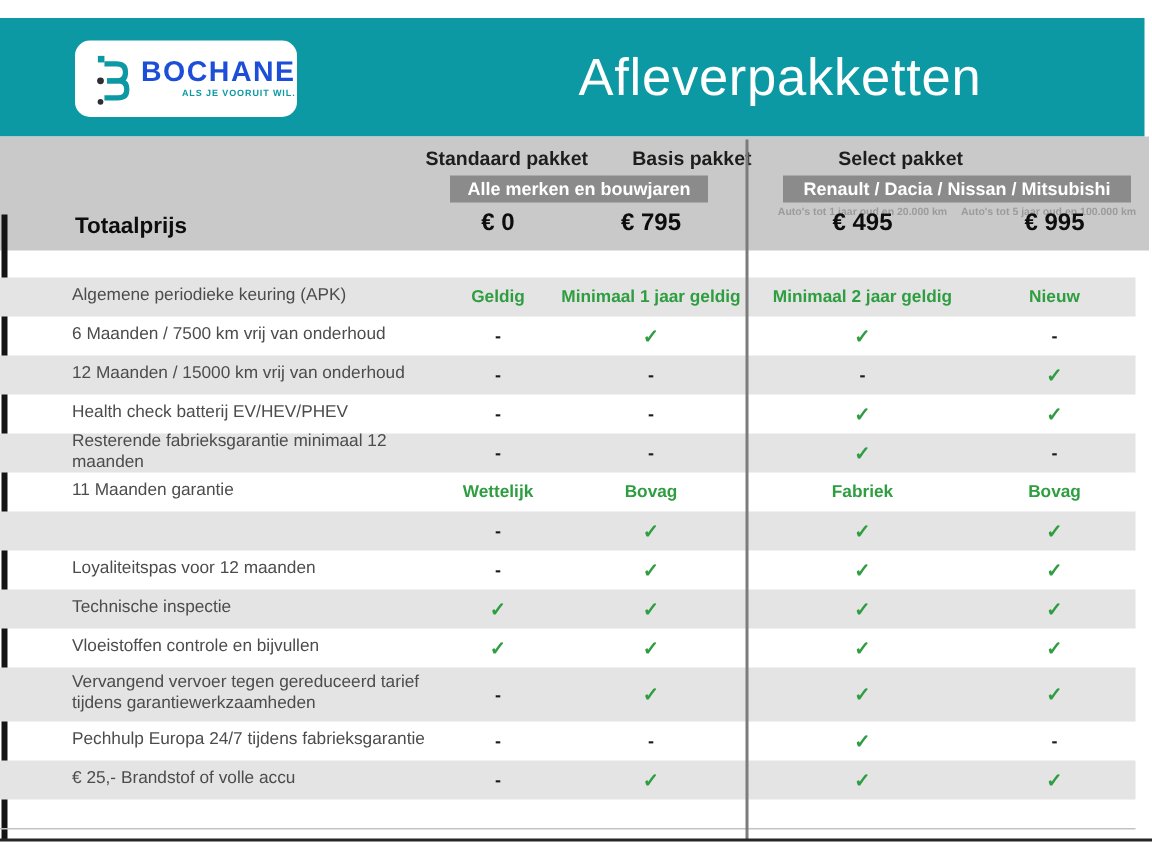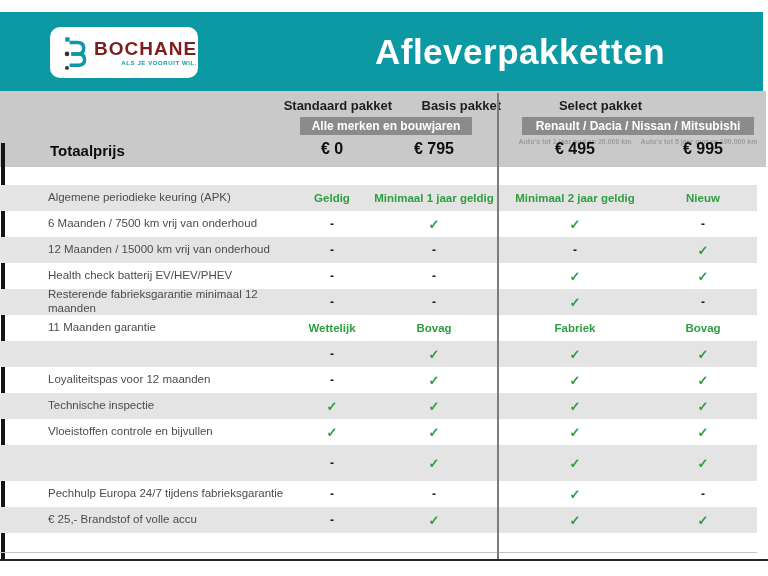--- a/index.html
+++ b/index.html
@@ -14,24 +14,24 @@
   }
   * { margin: 0; padding: 0; box-sizing: border-box; }
   body { background: #fff; font-family: "Liberation Sans", sans-serif; }
   .page { position: relative; width: 768px; height: 576px; background: #fff; overflow: hidden; }
 
   
   .topbar { position: absolute; left: 0; top: 12px; width: 763px; height: 79px; background: var(--teal); }
   .logo-card { position: absolute; left: 50px; top: 15px; width: 148px; height: 51px;
                background: #fff; border-radius: 10px; display: flex; align-items: center; padding-left: 10px; }
   .logo-text { display: flex; flex-direction: column; margin-left: 6px; }
-  .logo-brand { font-size: 19px; font-weight: bold; color: #7f1d1d; letter-spacing: 1px; line-height: 1; }
+  .logo-brand { font-size: 19px; font-weight: bold; color: #1d4ed8; letter-spacing: 1px; line-height: 1; }
   .logo-tagline { font-size: 6px; font-weight: bold; color: var(--teal); letter-spacing: 0.6px; text-align: right; margin-top: 2px; }
   .title { position: absolute; left: 280px; top: 20px; width: 480px; text-align: center;
-           color: #fff; font-size: 35px; font-weight: bold; letter-spacing: 0.5px; }
+           color: #fff; font-size: 35px; font-weight: normal; letter-spacing: 0.5px; }
 
   
   .band { position: absolute; left: 0; top: 91px; width: 766px; height: 76px; background: var(--band); z-index: 1; }
   .col-head { position: absolute; top: 7px; text-align: right; font-size: 13px; font-weight: bold; color: var(--ink); white-space: nowrap; }
   .ch1 { left: 272px; width: 120px; }
   .ch2 { left: 367px; width: 134px; }
   .ch3 { left: 508px; width: 134px; }
   .ch4 { left: 638px; width: 130px; }
   .badge { position: absolute; top: 26px; height: 18px; background: var(--badge); color: #fff;
            font-size: 12px; font-weight: bold; text-align: center; line-height: 18px; white-space: nowrap; }
@@ -178,20 +178,21 @@
         <span class="cell c4 check">✓</span>
       </div>
       <div class="t-row white">
         <span class="row-label">Vloeistoffen controle en bijvullen</span>
         <span class="cell c1 check">✓</span>
         <span class="cell c2 check">✓</span>
         <span class="cell c3 check">✓</span>
         <span class="cell c4 check">✓</span>
       </div>
       <div class="t-row gray tall">
+        <span class="row-label">Vervangend vervoer tegen gereduceerd tarief tijdens garantiewerkzaamheden</span>
         <span class="cell c1 dash">-</span>
         <span class="cell c2 check">✓</span>
         <span class="cell c3 check">✓</span>
         <span class="cell c4 check">✓</span>
       </div>
       <div class="t-row white">
         <span class="row-label">Pechhulp Europa 24/7 tijdens fabrieksgarantie</span>
         <span class="cell c1 dash">-</span>
         <span class="cell c2 dash">-</span>
         <span class="cell c3 check">✓</span>

